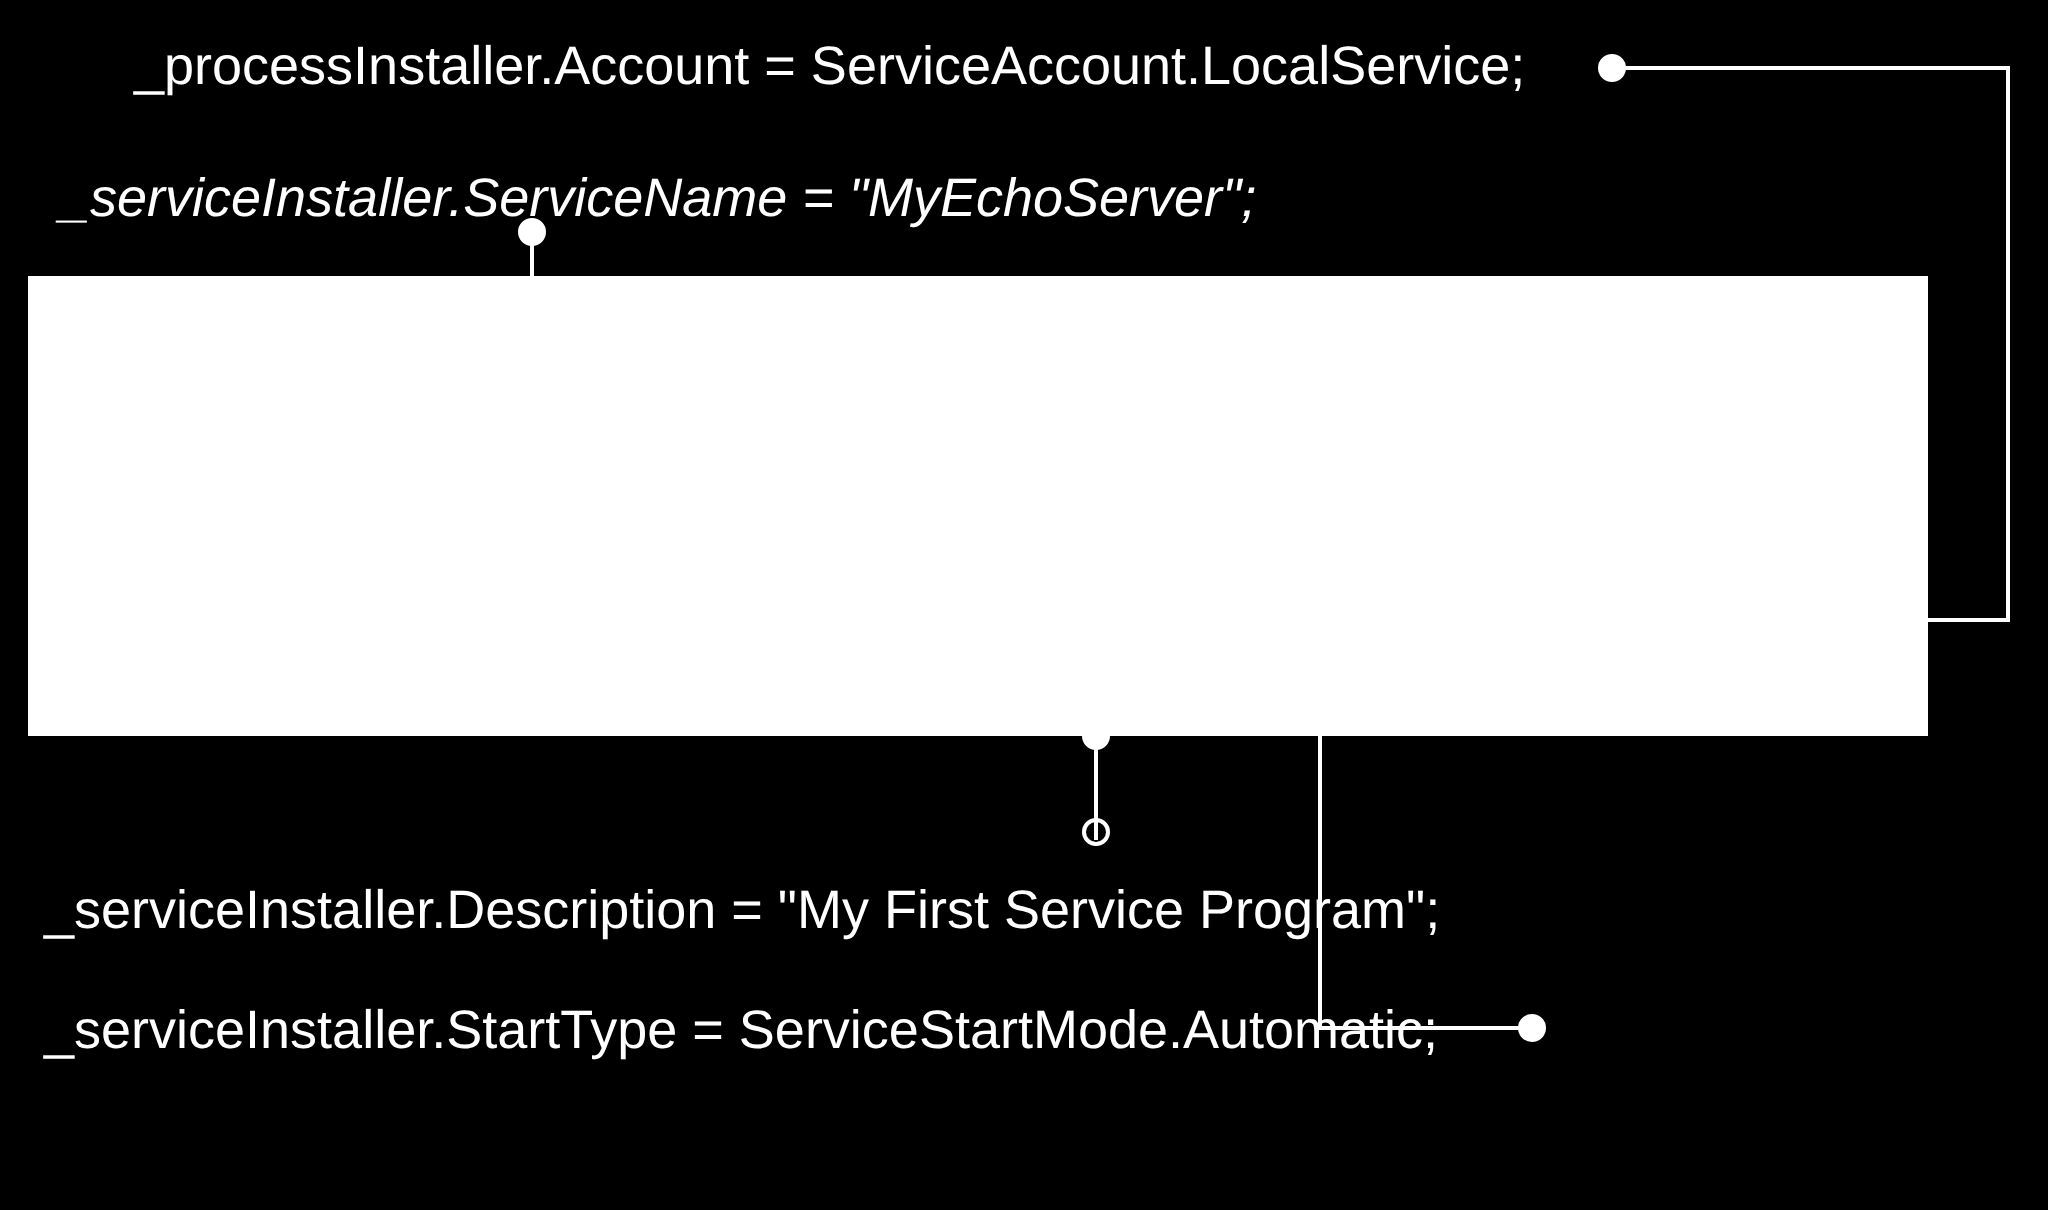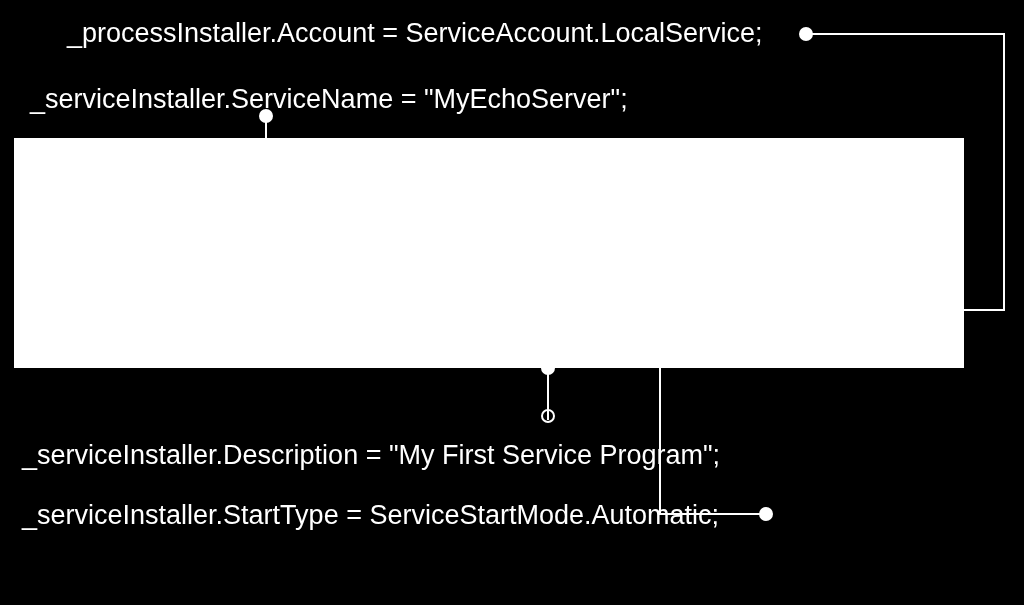--- a/index.html
+++ b/index.html
@@ -30,21 +30,21 @@
     position: absolute;
     stroke: #fff;
     stroke-width: 2;
     fill: none;
   }
 </style>
 </head>
 <body>
 
 <div class="code-line" style="left:30px; top:18px;margin-left:37px;">_processInstaller.Account = ServiceAccount.LocalService;</div>
-<div class="code-line" style="left:30px; top:84px;">_serviceInstaller.ServiceName = "MyEchoServer";</div>
+<div class="code-line" style="left:30px; top:84px;font-style:italic;">_serviceInstaller.ServiceName = "MyEchoServer";</div>
 
 <div class="white-box"></div>
 
 <div class="code-line" style="left:22px; top:440px;">_serviceInstaller.Description = "My First Service Program";</div>
 <div class="code-line" style="left:22px; top:500px;">_serviceInstaller.StartType = ServiceStartMode.Automatic;</div>
 
 <svg class="connector" width="1024" height="605" style="left:0;top:0;position:absolute;">
 
   <path d="M 806 34 L 1004 34 L 1004 310 L 964 310" stroke="#fff" stroke-width="2" fill="none"></path>
   <circle cx="806" cy="34" r="6" fill="#fff"></circle>

